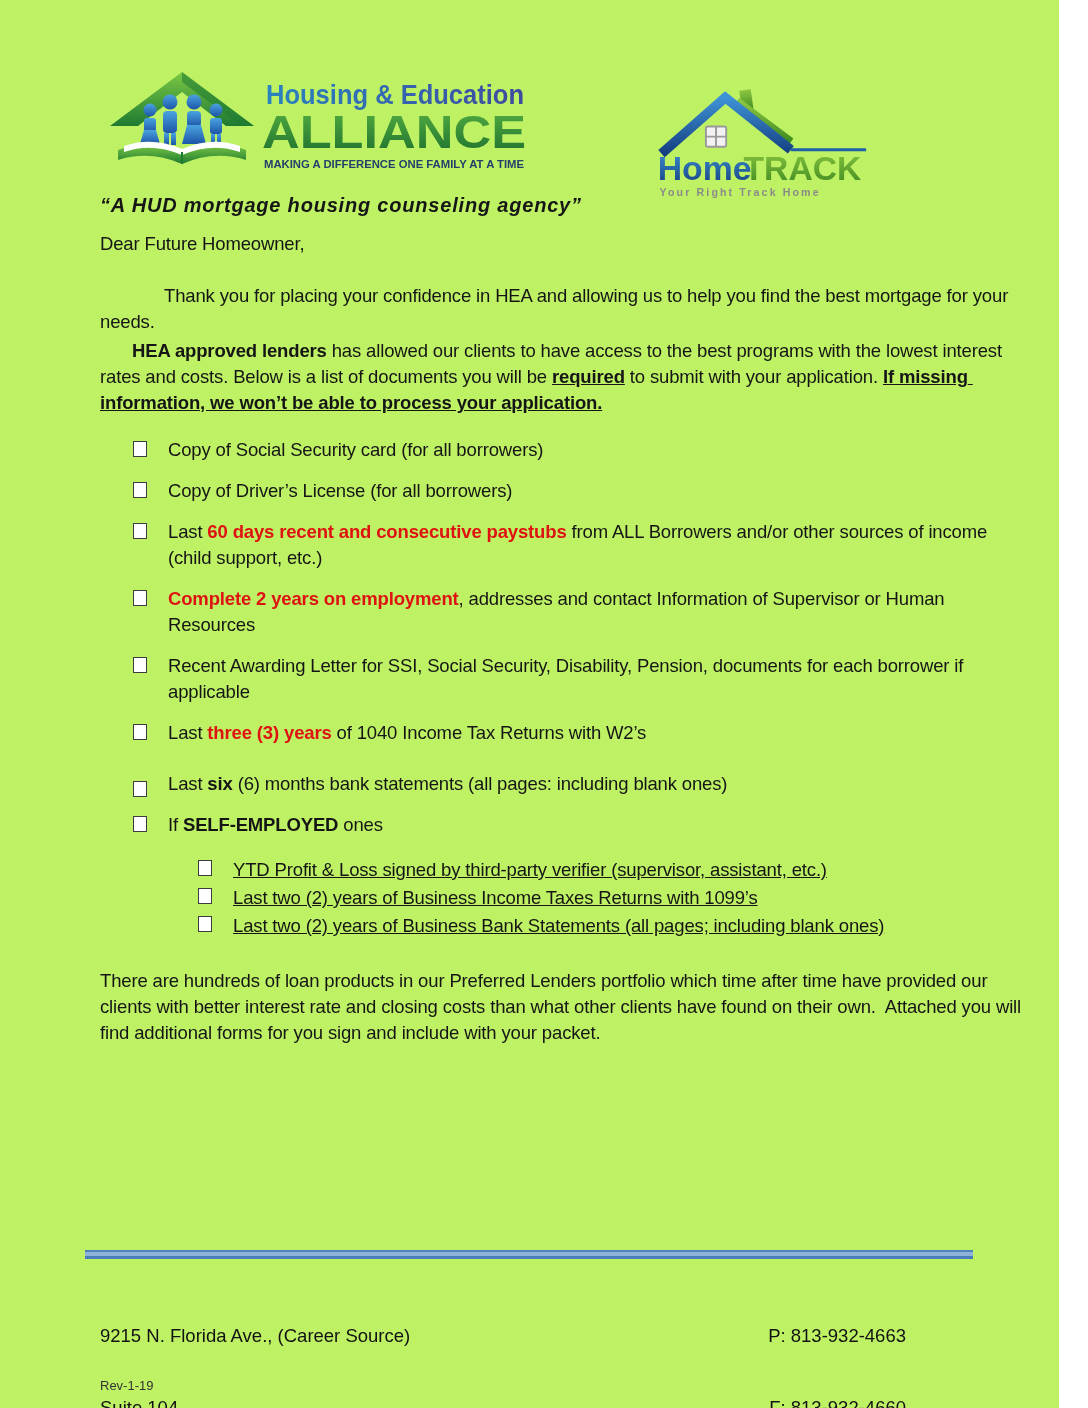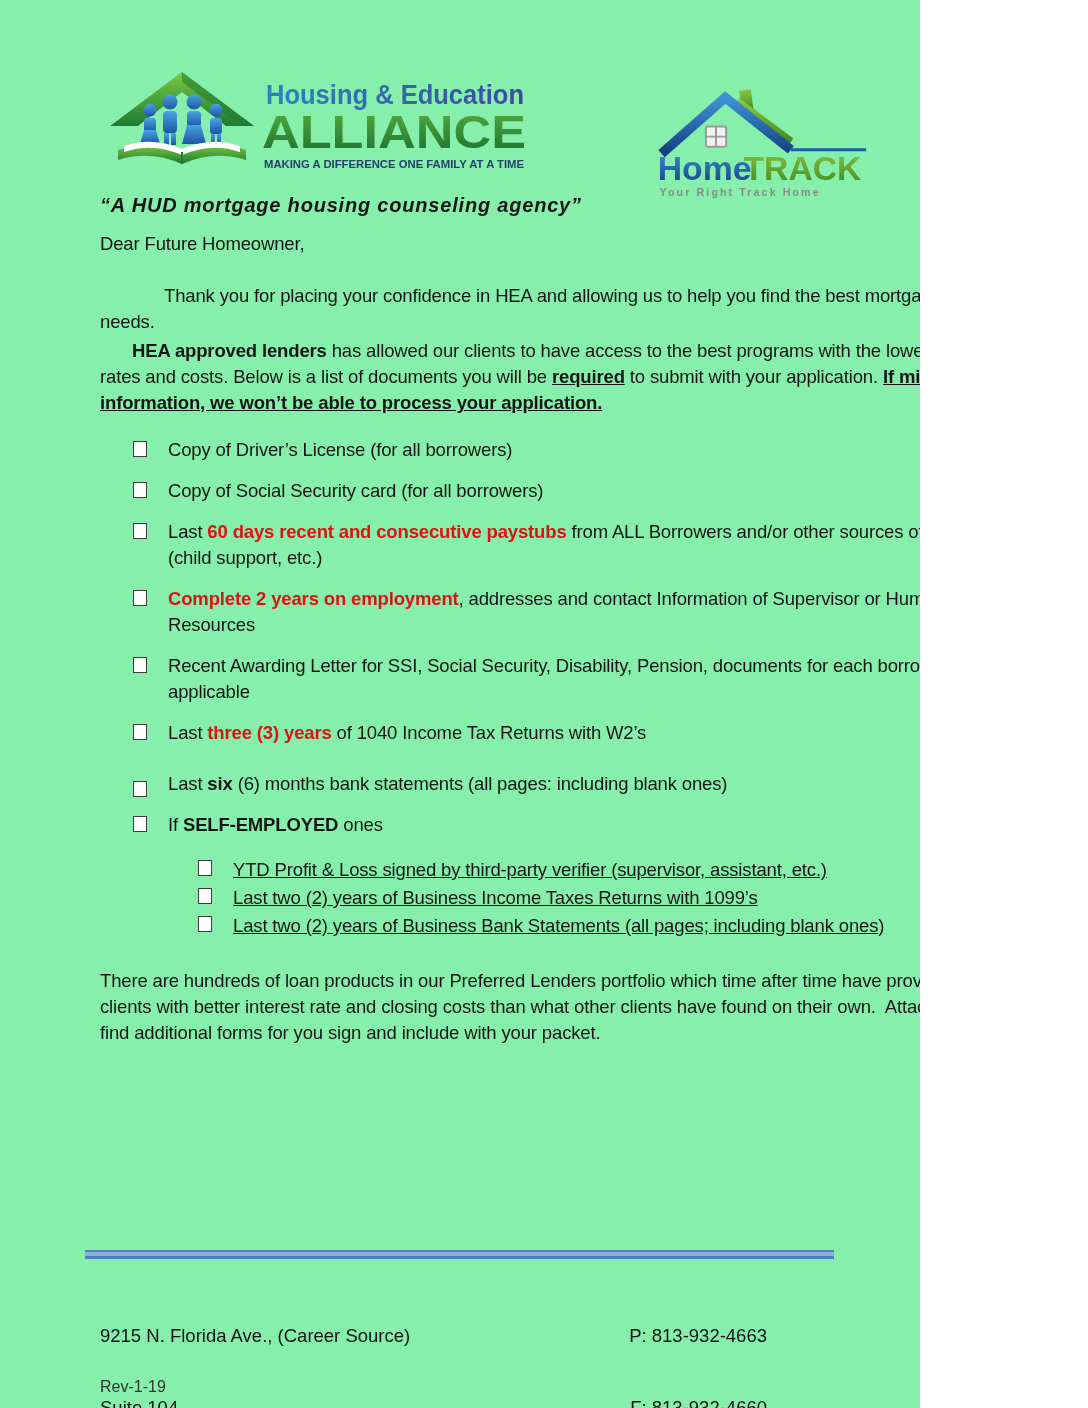--- a/index.html
+++ b/index.html
@@ -1,19 +1,19 @@
 <!DOCTYPE html>
 <html><head>
 <meta charset="utf-8">
 <style>
   html,body{margin:0;padding:0;background:#ffffff;}
   .page{
     position:relative;
-    width:920px;height:1408px;
-    background:#86efac;
+    width:1059px;height:1408px;
+    background:#bef264;
     font-family:"Liberation Sans","DejaVu Sans",sans-serif;
     color:#111;
     overflow:hidden;
   }
   
   .alliance-logo{position:absolute;top:64px;left:104px;width:430px;height:132px;}
   .hometrack-logo{position:absolute;top:82px;left:648px;width:222px;height:118px;}
   .tagline{
     position:absolute;top:194px;left:100px;
     font-size:20px;font-weight:bold;font-style:italic;
@@ -61,21 +61,21 @@
   }
   .footer-contact{
     position:absolute;right:153px;top:1276px;text-align:right;
     font-size:18.5px;line-height:24px;color:#121212;white-space:pre;
   }
   .footer-website{
     position:absolute;left:85px;right:86px;top:1415px;text-align:center;
     font-size:18.5px;font-weight:bold;
   }
   a.link{color:#0563c1;text-decoration:underline;cursor:pointer;}
-  .rev{position:absolute;left:100px;top:1378px;font-size:16px;color:#333;}
+  .rev{position:absolute;left:100px;top:1378px;font-size:13px;color:#333;}
   svg text{font-family:"Liberation Sans","DejaVu Sans",sans-serif;}
 </style>
 </head>
 <body>
 
 <div class="page">
 
   <svg class="alliance-logo" viewBox="0 0 430 132">
     <defs>
       <linearGradient id="gGreen" x1="0" y1="0" x2="0" y2="1">
@@ -159,26 +159,26 @@
     <p class="para salutation">Dear Future Homeowner,</p>
 
     <p class="para para1">Thank you for placing your confidence in HEA and allowing us to help you find the best mortgage for your needs.</p>
 
     <p class="para para2"><span class="b">HEA approved lenders</span><span> has allowed our clients to have access to the best programs with the lowest interest rates and costs. Below is a list of documents you will be </span><span class="bu">required</span><span> to submit with your application. </span><span class="bu">If missing information, we won’t be able to process your application.</span></p>
 
     <div class="checklist">
 
       <div class="check-item">
         <span class="box"></span>
+        <span class="txt"><span>Copy of Social Security card (for all borrowers)</span><span class="red"></span><span class="b"></span><span></span></span>
+      </div>
+
+      <div class="check-item">
+        <span class="box"></span>
         <span class="txt"><span>Copy of Driver’s License (for all borrowers)</span><span class="red"></span><span class="b"></span><span></span></span>
-      </div>
-
-      <div class="check-item">
-        <span class="box"></span>
-        <span class="txt"><span>Copy of Social Security card (for all borrowers)</span><span class="red"></span><span class="b"></span><span></span></span>
       </div>
 
       <div class="check-item">
         <span class="box"></span>
         <span class="txt"><span>Last </span><span class="red">60 days recent and consecutive paystubs</span><span class="b"></span><span> from ALL Borrowers and/or other sources of income (child support, etc.)</span></span>
       </div>
 
       <div class="check-item">
         <span class="box"></span>
         <span class="txt"><span></span><span class="red">Complete 2 years on employment</span><span class="b"></span><span>, addresses and contact Information of Supervisor or Human Resources</span></span>

